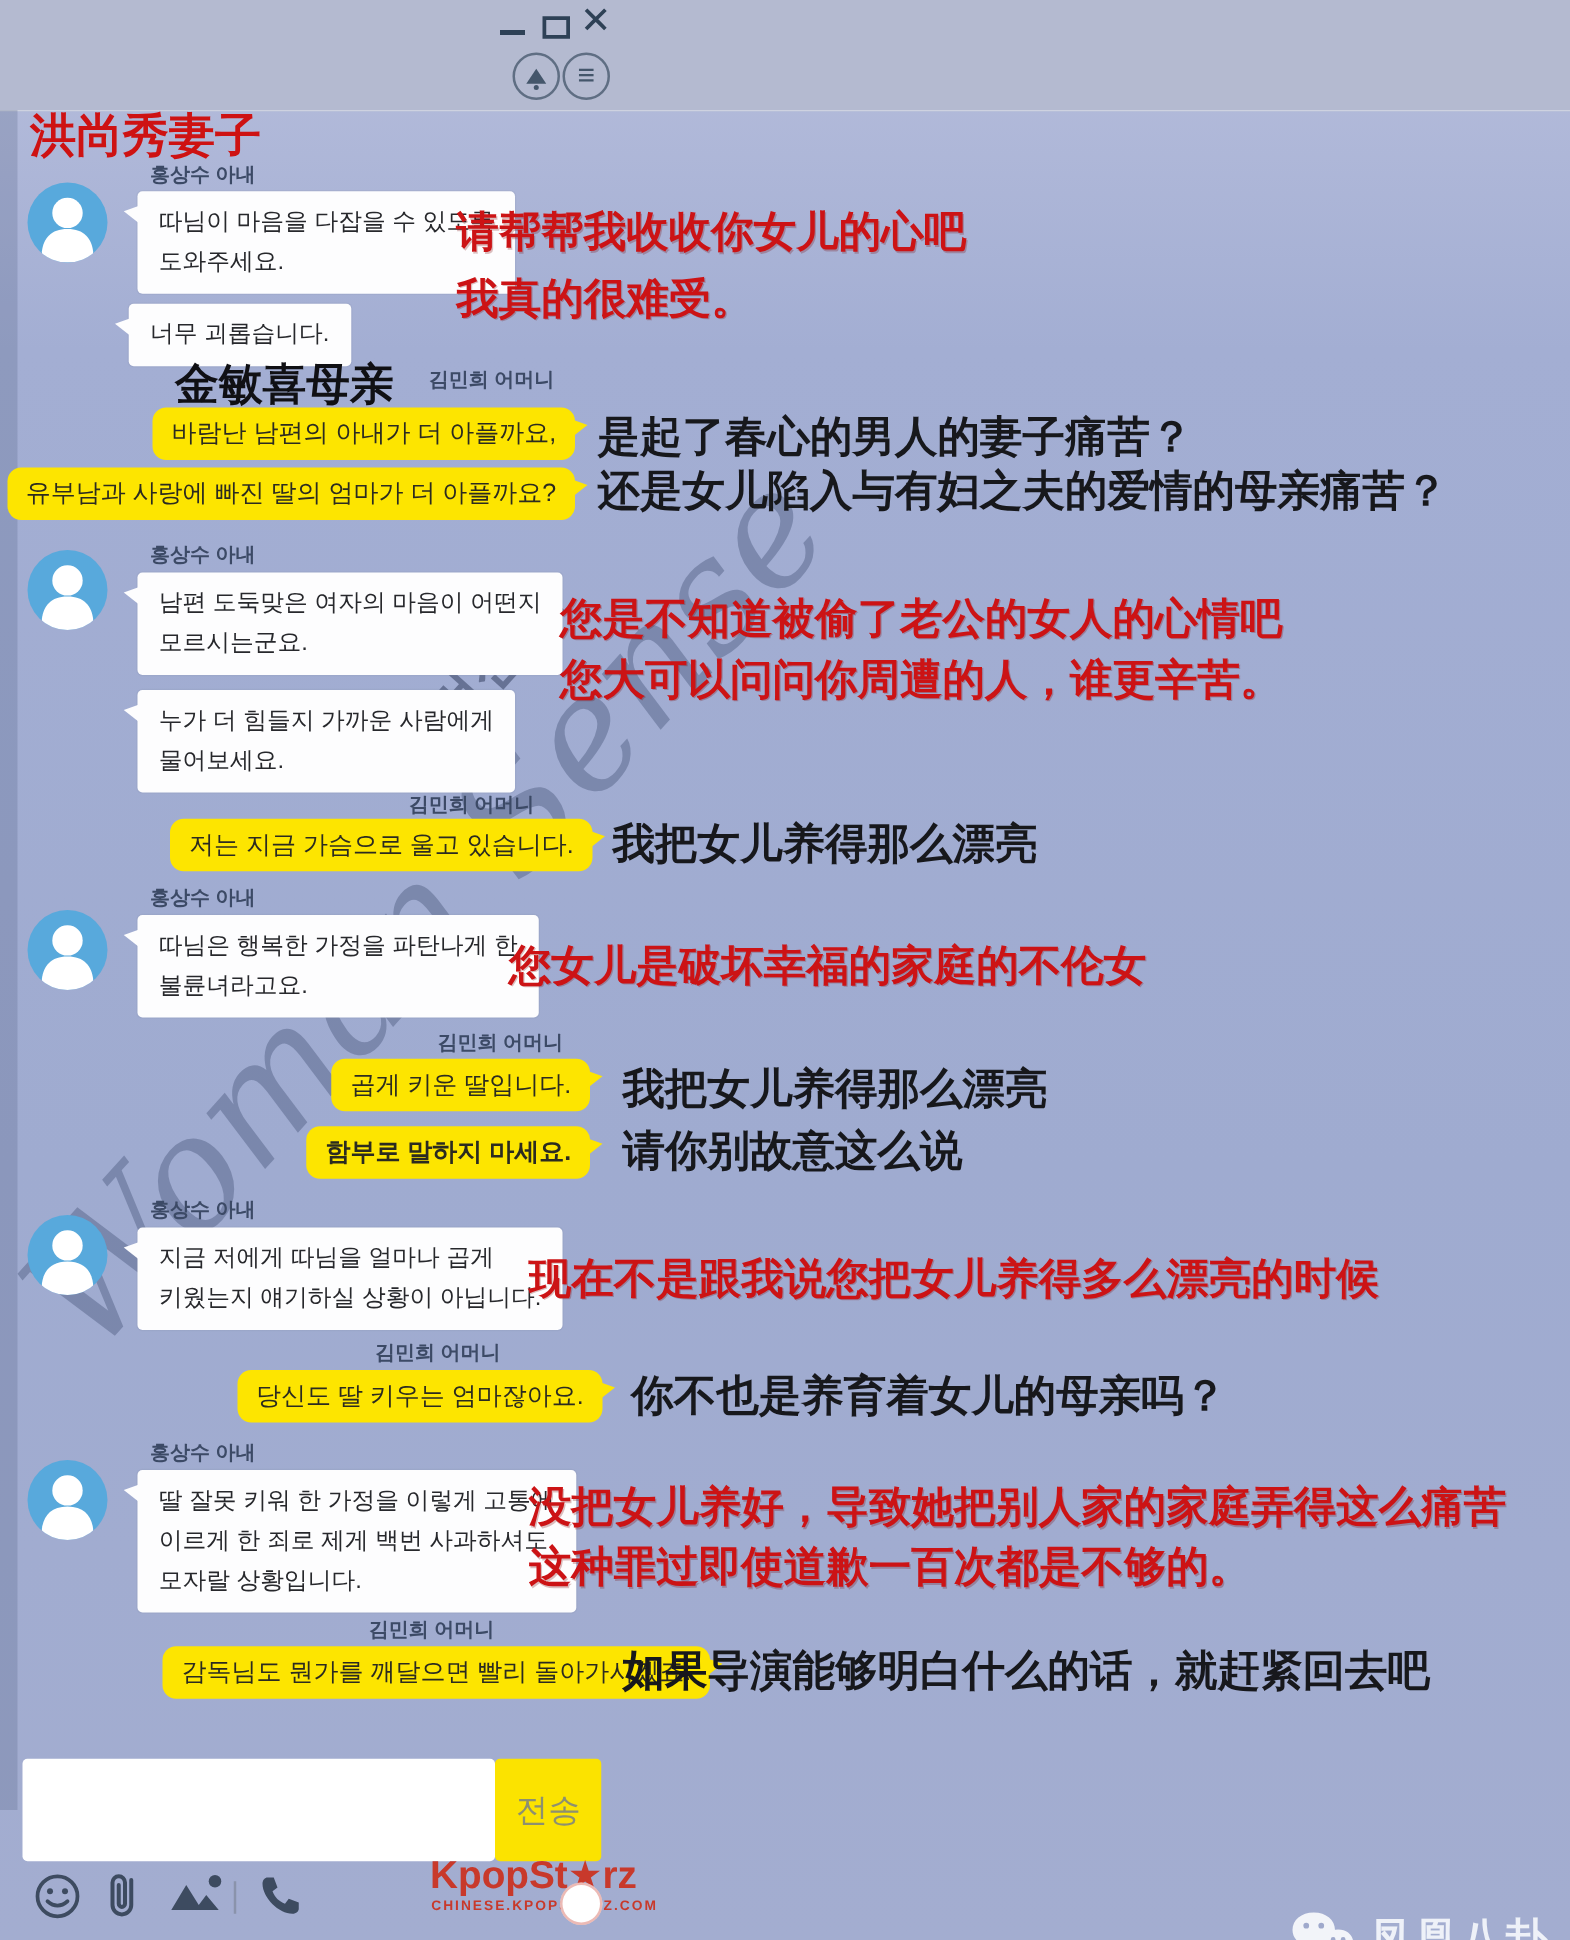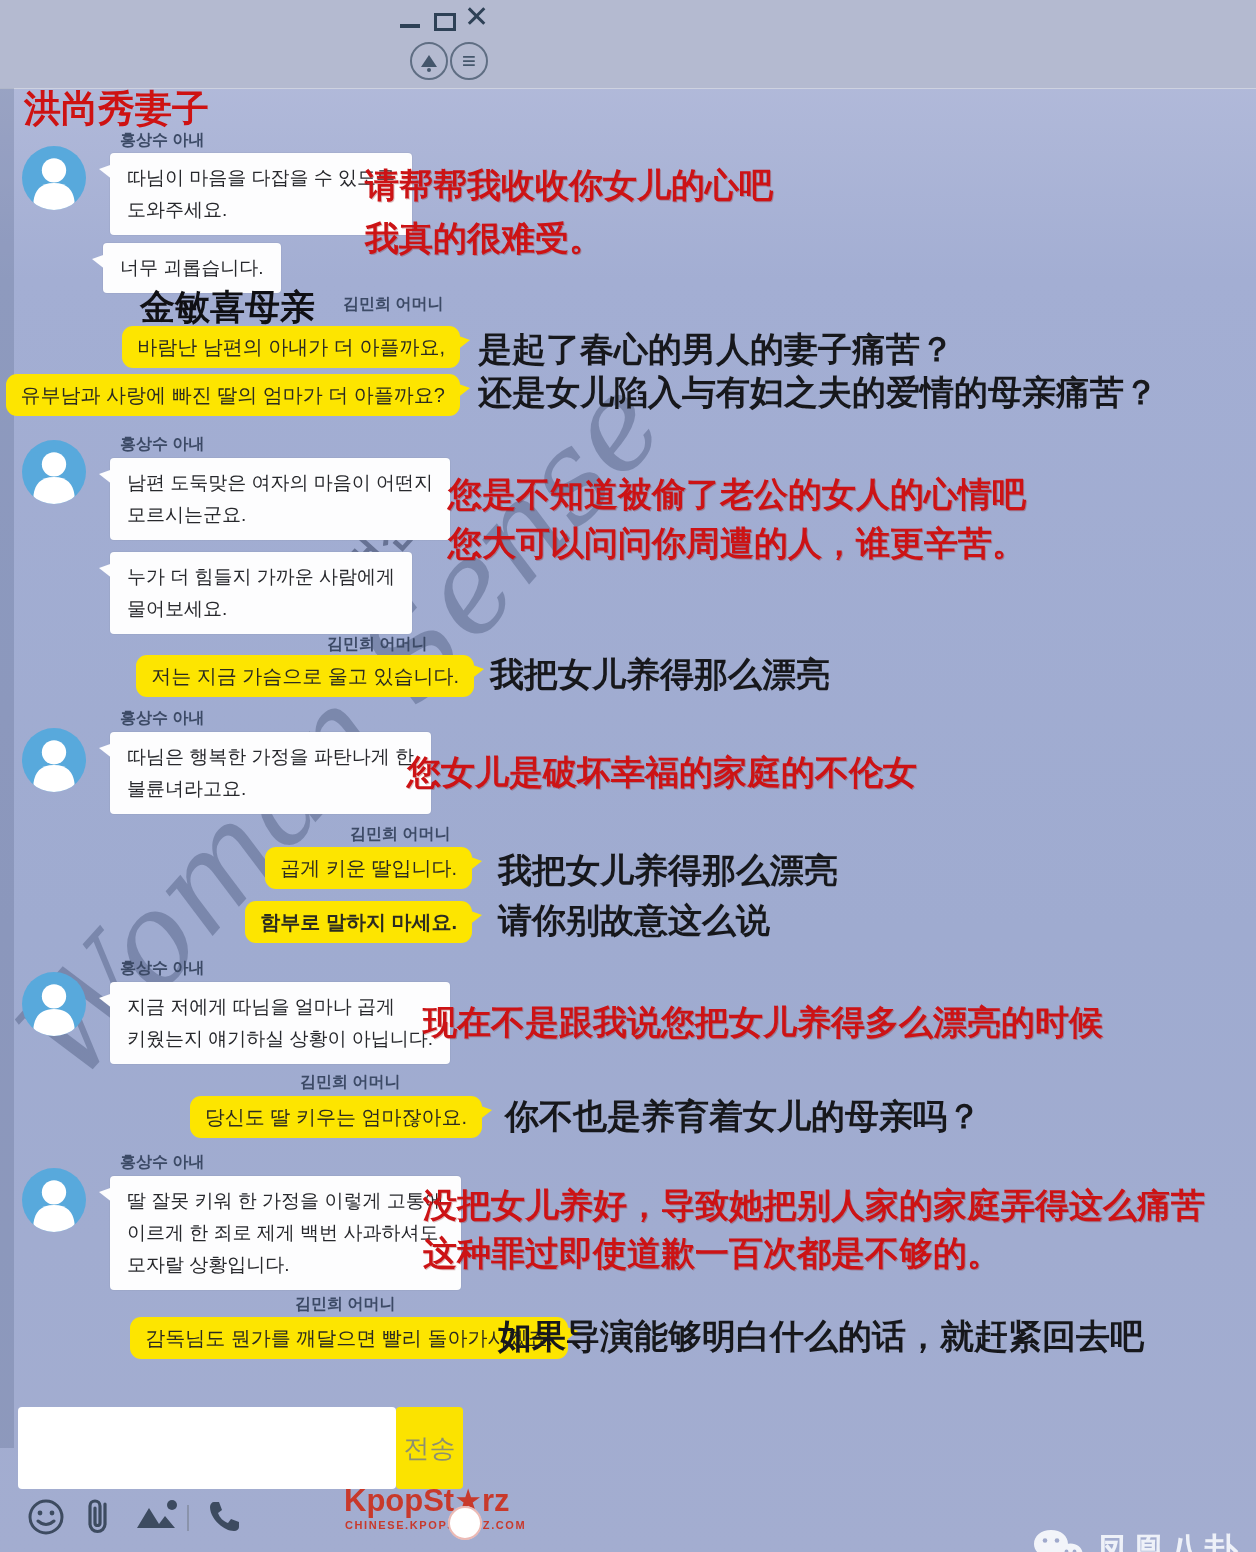--- a/index.html
+++ b/index.html
@@ -43,21 +43,21 @@
   .b-right{position:absolute;background:#fde500;border-radius:11px;padding:7px 15px;
     font-size:20px;line-height:1.4;color:#2b2b20;white-space:nowrap;z-index:3;}
   .b-right::after{content:"";position:absolute;right:-10px;top:9px;width:0;height:0;
     border-top:5px solid transparent;border-bottom:11px solid transparent;border-left:14px solid #fde500;}
   .zh-red{position:absolute;font-size:34px;font-weight:900;color:#cc1315;white-space:nowrap;z-index:4;
     text-shadow:1px 1px 0 rgba(120,0,0,0.25);}
   .zh-black{position:absolute;font-size:34px;font-weight:900;color:#17181c;white-space:nowrap;z-index:4;}
   
   .input-box{position:absolute;left:18px;top:1407px;width:378px;height:82px;background:#ffffff;
     border:none;border-radius:4px;box-sizing:border-box;font-size:20px;padding:10px;color:#333;z-index:3;}
-  .send-btn{position:absolute;left:396px;top:1407px;width:67px;height:82px;background:#fbe300;
+  .send-btn{position:absolute;left:396px;top:1407px;width:85px;height:82px;background:#fbe300;
     border:none;border-radius:4px;font-size:26px;color:#8d9070;z-index:3;
     display:flex;align-items:center;justify-content:center;font-family:inherit;}
   .cicon{position:absolute;z-index:3;}
   .vdiv{position:absolute;left:187px;top:1505px;width:2px;height:26px;background:#8a93ab;z-index:3;}
   
   .kpop-logo{position:absolute;left:344px;top:1482px;font-size:31px;font-weight:900;color:#c8392b;
     letter-spacing:0px;z-index:4;white-space:nowrap;}
   .kpop-sub{position:absolute;left:345px;top:1519px;font-size:11px;font-weight:bold;color:#c8392b;
     letter-spacing:1.6px;z-index:4;white-space:nowrap;}
   .kpop-badge{position:absolute;left:448px;top:1506px;width:34px;height:34px;border-radius:50%;

